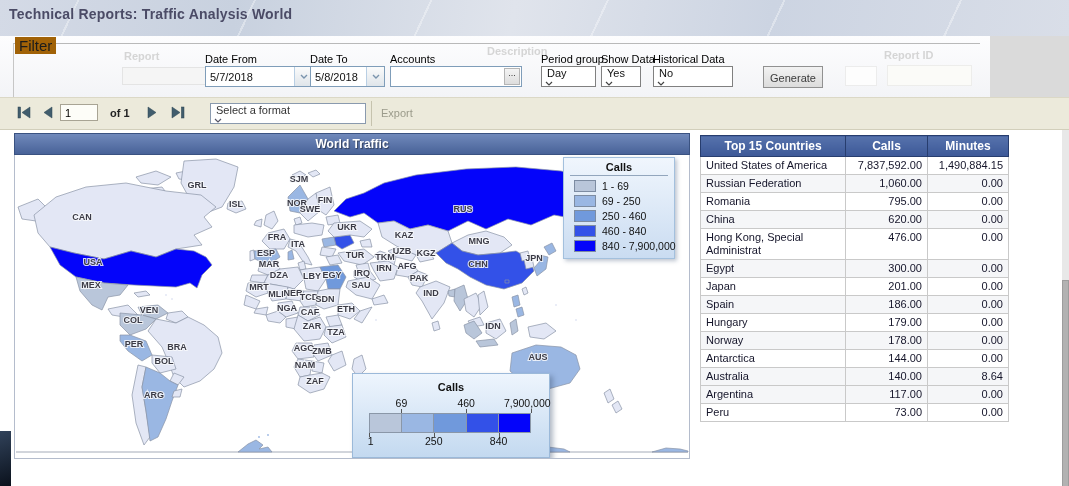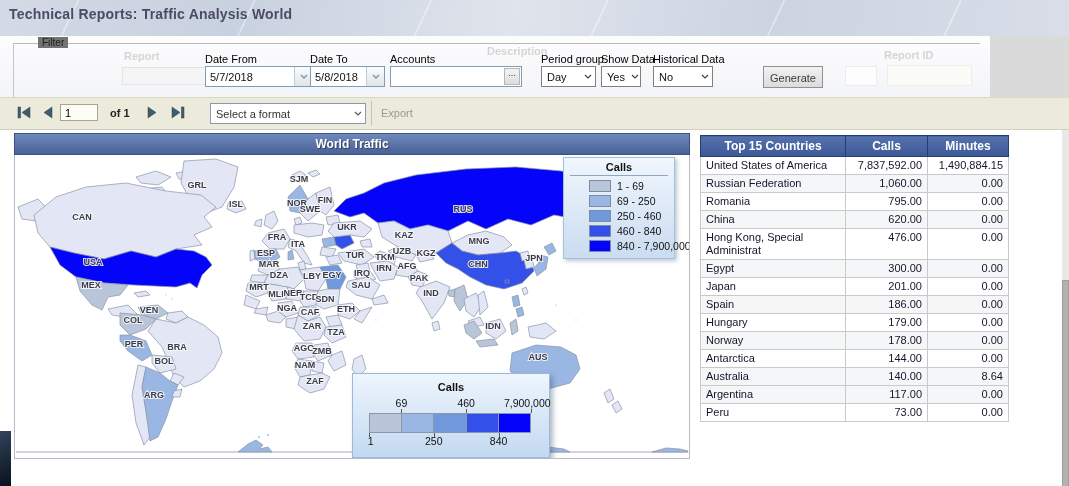--- a/index.html
+++ b/index.html
@@ -20,30 +20,30 @@
     pointer-events:none;
   }
   .app-title{
     position:absolute;left:9px;top:6px;font-size:14px;font-weight:bold;
     color:#4b4b66;letter-spacing:.2px;z-index:2;
   }
   
   .filter-panel{position:absolute;top:36px;left:0;width:990px;height:61px;background:linear-gradient(#fdfdfe,#f3f4f7);}
   .filter-gray{position:absolute;top:36px;left:990px;width:79px;height:61px;background:#dadada;}
   .filter-box{position:absolute;left:13px;top:43px;width:966px;height:53px;border-top:1px solid #b9b9b9;border-left:1px solid #c6c6c6;}
-  .filter-legend{position:absolute;left:38px;top:37px;font-size:10px;color:#1c1c1c;background:#737373;padding:0 4px;}
+  .filter-legend{position:absolute;left:15px;top:37px;font-size:15px;color:#1c1c1c;background:#a16207;padding:0 4px;}
   .fl-label{position:absolute;top:53px;font-size:11px;color:#000;white-space:nowrap;}
   .fl-faded{position:absolute;font-size:11px;font-weight:bold;color:#d5d5d5;white-space:nowrap;}
   .tb-input{position:absolute;box-sizing:border-box;font-size:11px;color:#222;background:#fff;border:1px solid #7f9db9;padding:2px 4px;font-family:"Liberation Sans",sans-serif;}
   .tb-disabled{position:absolute;box-sizing:border-box;background:#f5f5f5;border:1px solid #e4e4e4;}
   .combo{position:absolute;box-sizing:border-box;height:21px;background:#fff;border:1px solid #7f9db9;display:flex;align-items:center;cursor:default;}
   .combo .val{flex:1;font-size:11px;color:#111;padding:0 4px;white-space:nowrap;overflow:hidden;}
   .combo .dbtn{width:17px;align-self:stretch;border-left:1px solid #b9cfe4;background:linear-gradient(#fbfbfb,#dfe5ea);display:flex;align-items:center;justify-content:center;}
   .chev{width:8px;height:5px;}
-  .sel{position:absolute;box-sizing:border-box;height:21px;background:#fff;border:1px solid #808080;display:flex;align-items:center;cursor:default;}
+  .sel{position:absolute;box-sizing:border-box;height:21px;background:#fff;border:1px solid #808080;display:flex;align-items:flex-start;cursor:default;flex-direction:column;}
   .sel .val{flex:1;font-size:11px;color:#111;padding:0 5px;white-space:nowrap;}
   .sel .sarrow{width:14px;display:flex;align-items:center;justify-content:center;}
   .browse-btn{position:absolute;right:1px;top:1px;width:16px;height:17px;background:linear-gradient(#f4f4f4,#ddd);border:1px solid #b5b5b5;font-size:9px;line-height:8px;color:#333;text-align:center;box-sizing:border-box;}
   .gen-btn{
     position:absolute;left:763px;top:66px;width:60px;height:22px;box-sizing:border-box;
     background:linear-gradient(#f2f2f2,#dcdcdc);border:1px solid #919191;
     font-size:11px;color:#3c3c3c;text-align:center;line-height:20px;font-family:"Liberation Sans",sans-serif;
   }
   
   .toolbar{position:absolute;top:97px;left:0;width:1069px;height:33px;background:#eceadb;border-top:1px solid #dbd8c6;border-bottom:1px solid #d2cfbb;box-sizing:border-box;}
@@ -67,21 +67,21 @@
   .clabel{font-size:9px;font-weight:bold;fill:#3b3b46;text-anchor:middle;
     paint-order:stroke;stroke:rgba(248,249,252,.85);stroke-width:2px;
     font-family:"Liberation Sans",sans-serif;}
   
   .legend-box{
     position:absolute;top:2px;right:14px;width:110px;z-index:5;
     background:linear-gradient(#f0f6fd,#cadcf1);border:1px solid #a3c0dd;
     box-shadow:2px 2px 4px rgba(70,90,120,.35);padding-bottom:5px;
   }
   .legend-title{font-size:11px;font-weight:bold;color:#111;text-align:center;margin:3px 6px 2px;border-bottom:1px solid #93a6bd;padding-bottom:2px;}
-  .lg-row{display:flex;align-items:center;padding:2px 0 1px 10px;margin-left:15px;}
+  .lg-row{display:flex;align-items:center;padding:2px 0 1px 10px;}
   .lg-swatch{width:20px;height:10px;border:1px solid #7d8ca2;margin-right:6px;flex:none;}
   .lg-text{font-size:10.5px;color:#111;white-space:nowrap;}
   
   .scale-box{
     position:absolute;left:337px;top:218px;width:196px;height:83px;z-index:5;
     background:linear-gradient(#eef5fd,#c3d9f0);border:1px solid #9bb9d9;
     box-shadow:3px 3px 5px rgba(60,80,110,.4);
   }
   .scale-title{font-size:11px;font-weight:bold;color:#111;text-align:center;margin-top:7px;}
   .sb-wrap{position:absolute;left:16px;top:39px;width:162px;height:20px;border-radius:10px;}
@@ -166,21 +166,21 @@
 <div class="sel" style="left:601px;top:66px;width:40px">
   <span class="val">Yes</span>
   <span class="sarrow">
     <svg class="chev" viewBox="0 0 8 5">
         <polyline points="1,1 4,4 7,1" fill="none" stroke="#444" stroke-width="1.2"></polyline>
       </svg>
   </span>
 </div>
 
 <div class="fl-label" style="left:653px">Historical Data</div>
-<div class="sel" style="left:653px;top:66px;width:60px">
+<div class="sel" style="left:653px;top:66px;width:80px">
   <span class="val">No</span>
   <span class="sarrow">
     <svg class="chev" viewBox="0 0 8 5">
         <polyline points="1,1 4,4 7,1" fill="none" stroke="#444" stroke-width="1.2"></polyline>
       </svg>
   </span>
 </div>
 
 <button class="gen-btn">Generate</button>
 <div class="tb-disabled" style="left:845px;top:66px;width:32px;height:20px;background:#fdfdfd;border-color:#ececec"></div>

